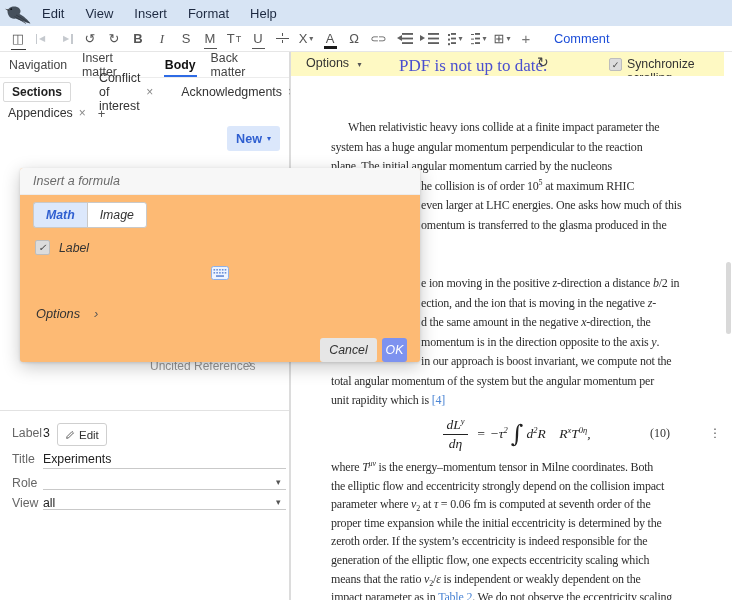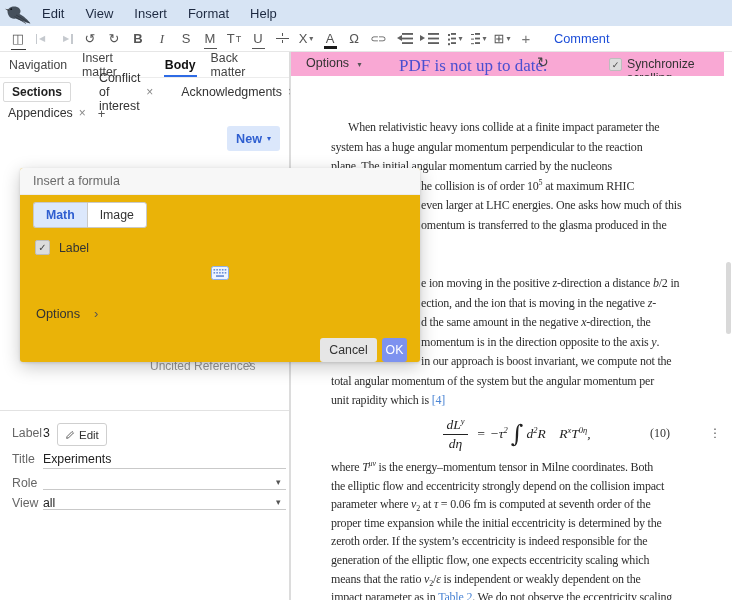--- a/index.html
+++ b/index.html
@@ -77,21 +77,21 @@
   .pval{position:absolute;left:43px;top:3px;font-size:12.3px;color:#222;}
   .editbtn{position:absolute;left:57px;top:0;height:21px;border:1px solid #cfcfcf;border-radius:3px;
     background:#fff;display:inline-flex;align-items:center;padding:0 7px;cursor:pointer;}
   .editbtn span{font-size:11.5px;color:#333;margin-left:4px;}
   .uline{position:absolute;left:43px;right:3px;border-top:1px solid #c9c9c9;}
   .pcaret{position:absolute;left:276px;font-size:9px;color:#555;cursor:pointer;}
 
   
   .pdfpanel{position:absolute;left:290px;top:52px;right:0;bottom:0;background:#fff;
     border-left:1px solid #dcdcdc;box-sizing:border-box;}
-  .pdfbar{position:absolute;left:0;top:0;right:8px;height:24px;background:#f9a8d4;border-bottom:1px solid #6d28d9;}
+  .pdfbar{position:absolute;left:0;top:0;right:8px;height:24px;background:#fef9c3;border-bottom:1px solid #6d28d9;}
   .pdfopts{position:absolute;left:15px;top:4px;font-size:12.5px;color:#333;cursor:pointer;}
   .pdfopts .pc{font-size:8px;color:#555;margin-left:5px;}
   .pdfstatus{position:absolute;left:108px;top:4px;font-size:17px;color:#4a4fd0;cursor:pointer;font-family:Liberation Serif, serif;}
   .refresh{position:absolute;left:246px;top:2px;font-size:14px;color:#444;cursor:pointer;}
   .cbx{display:inline-flex;align-items:center;justify-content:center;background:#dcdcdc;border:1px solid #bdbdbd;
     border-radius:2px;color:#444;}
   .synccbx{position:absolute;left:318px;top:6px;width:11px;height:11px;font-size:9px;cursor:pointer;}
   .synclabel{position:absolute;left:336px;top:4.5px;font-size:12.3px;color:#333;}
   .doc{position:absolute;left:0;top:24px;right:0;bottom:0;background:#fff;overflow:hidden;}
   .para{position:absolute;left:40px;right:10px;font-family:"Liberation Serif",serif;
@@ -109,22 +109,22 @@
   .frac{display:inline-flex;flex-direction:column;align-items:center;line-height:1.15;margin-right:5px;}
   .frac .fnum{border-bottom:1px solid #222;padding:0 3px 1px;}
   .frac .fden{padding-top:1px;}
   .eqmid{margin:0 4px;}
   .int{font-style:normal;font-size:24px;margin:0 3px;font-family:"DejaVu Serif",serif;line-height:1;}
   .eqnum{position:absolute;right:33px;top:14px;font-family:"Liberation Serif",serif;font-size:12px;color:#333;}
   .eqmenu{position:absolute;left:418px;top:350px;font-size:12px;color:#555;cursor:pointer;letter-spacing:0;}
   .thumb{position:absolute;right:1px;top:210px;width:5px;height:72px;background:#d9d9d9;border-radius:3px;}
 
   
-  .dialog{position:absolute;left:20px;top:168px;width:400px;height:194px;background:#eab308;z-index:50;
-    border-radius:3px;box-shadow:0 5px 18px rgba(0,0,0,0.22),0 1px 3px rgba(0,0,0,0.12);}
+  .dialog{position:absolute;left:20px;top:168px;width:400px;height:194px;background:#fdba74;z-index:50;
+    border-radius:3px;box-shadow:0 5px 18px rgba(0,0,0,0.22),0 1px 3px rgba(0,0,0,0.12);font-style:italic;}
   .dlghead{position:absolute;left:0;right:0;top:0;height:26px;background:#f7f7f7;border-bottom:1px solid #ececec;
     border-radius:3px 3px 0 0;line-height:26px;padding-left:13px;font-size:12.5px;color:#6a6a6a;}
   .dlgtabs{position:absolute;left:13px;top:34px;display:flex;}
   .dtab{height:24px;display:inline-flex;align-items:center;padding:0 12px;font-size:12.3px;color:#333;
     border:1px solid #c9c9c9;background:#fff;cursor:pointer;}
   .dtab:first-child{border-radius:3px 0 0 3px;border-right:none;}
   .dtab:last-child{border-radius:0 3px 3px 0;}
   .dtab.active{background:#dce8fc;color:#2e5ed0;font-weight:700;}
   .dlgcheckrow{position:absolute;left:15px;top:72px;display:flex;align-items:center;}
   .dlgcbx{width:13px;height:13px;font-size:10px;}

